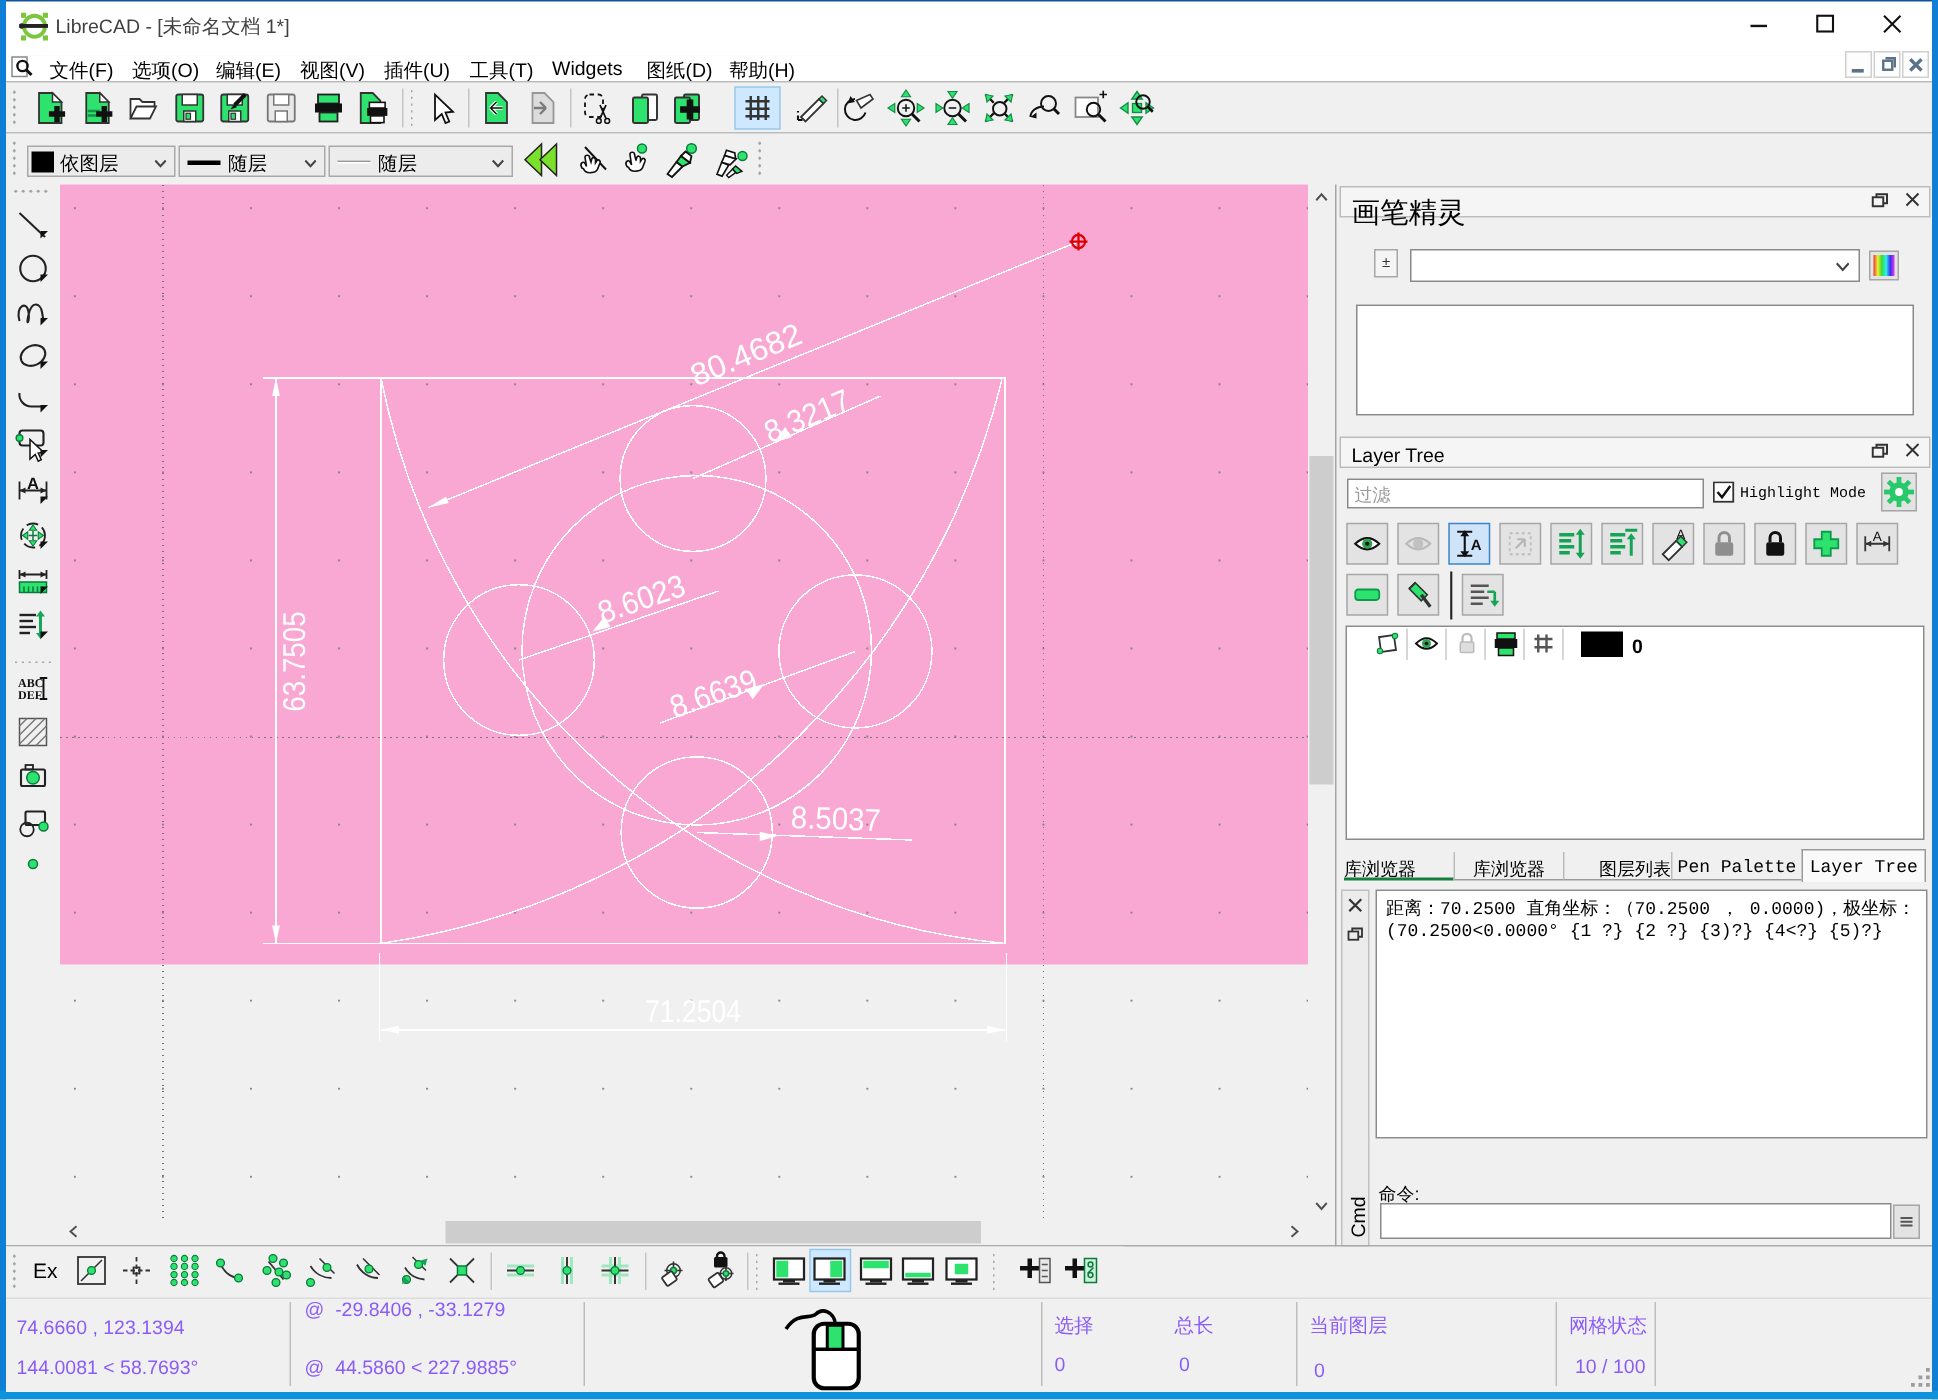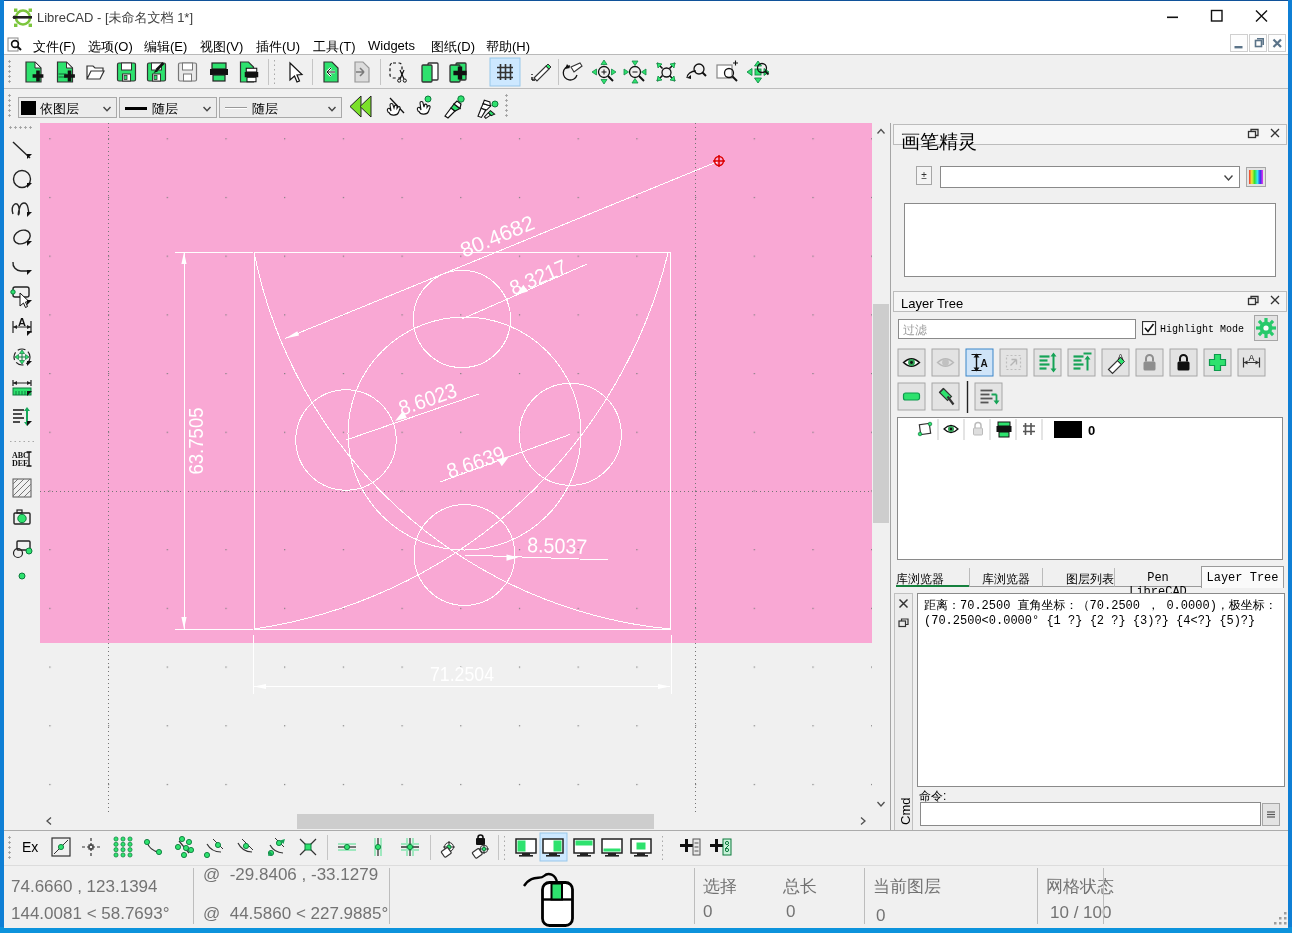--- a/index.html
+++ b/index.html
@@ -7,21 +7,21 @@
 .win-border{position:absolute;background:#0f7fd5}
 .titlebar{position:absolute;left:4px;top:1px;right:4px;height:36px;background:#fff}
 .menubar{position:absolute;left:4px;top:37px;right:4px;height:18px;background:#fff;border-bottom:1px solid #b9b9b9}
 .menu-item{position:absolute;top:1px;font-size:13px;color:#000;white-space:nowrap}
 .tb1{position:absolute;left:4px;top:56px;right:4px;height:33px;background:#f0f0f0;border-bottom:1px solid #bdbdbd}
 .tb2{position:absolute;left:4px;top:90px;right:4px;height:33px;background:#f0f0f0}
 .combo{position:absolute;top:7px;height:21px;background:#ececec;border:1px solid #a9a9a9;font-size:13px;color:#000}
 .combo .arr{position:absolute;right:5px;top:7px;width:8px;height:8px}
 .leftbar{position:absolute;left:4px;top:123px;width:36px;bottom:70px;background:#f0f0f0}
 .rpanel{position:absolute;left:893px;top:123px;width:395px;bottom:5px;background:#f0f0f0}
-.statusbar{position:absolute;left:4px;right:4px;top:865px;height:63px;background:#f0f0f0;font-size:17px;color:#737373}
+.statusbar{position:absolute;left:4px;right:4px;top:865px;height:63px;background:#f0f0f0;font-size:13px;color:#8b5cf6}
 .snapbar{position:absolute;left:4px;top:831px;width:745px;height:34px;background:#f0f0f0}
 .dots-v{position:absolute;width:3px;background-image:radial-gradient(circle,#a0a0a0 34%,transparent 36%);background-size:3px 5px}
 .dots-h{position:absolute;height:3px;background-image:radial-gradient(circle,#a0a0a0 34%,transparent 36%);background-size:5px 3px}
 .btn{position:absolute;border:1px solid #a6a6a6;background:#e3e3e3}
 .field-sep{position:absolute;width:1px;background:#bdbdbd;top:3px;height:56px}
 .mono{font-family:"Liberation Mono",monospace}
 svg{display:block}
 </style></head>
 <body>
 
@@ -707,35 +707,35 @@
           <path d="M-6 -3 h12 M-6 2.5 h12 M-3.5 -6 v12 M2 -6 v12" fill="none"></path>
         </g>
 <rect x="156" y="3" width="28" height="17" fill="#000"></rect>
 <text x="190" y="17" font-size="13" font-weight="bold" fill="#000">0</text>
 </svg>
 </div>
 <div id="lttabs" class="abs" style="left:3px;top:443px;width:388px;height:22px;font-size:12px">
 <div class="abs" style="left:0;top:2px;width:73px;height:19px;border-bottom:2px solid #15803d;text-align:left;padding-top:3px">库浏览器</div>
 <div class="abs" style="left:73px;top:2px;width:73px;height:19px;border-left:1px solid #bbb;border-bottom:1px solid #9a9a9a;text-align:center;padding-top:3px">库浏览器</div>
 <div class="abs" style="left:146px;top:2px;width:72px;height:19px;border-left:1px solid #bbb;border-bottom:1px solid #9a9a9a;text-align:right;padding-top:3px">图层列表</div>
-<div class="abs mono" style="left:218px;top:2px;width:87px;height:19px;border-left:1px solid #bbb;border-bottom:1px solid #9a9a9a;text-align:center;padding-top:3px">Pen LibreCAD</div>
+<div class="abs mono" style="left:218px;top:2px;width:87px;height:19px;border-left:1px solid #bbb;border-bottom:1px solid #9a9a9a;text-align:center;padding-top:3px">Pen Palette</div>
 <div class="abs mono" style="left:305px;top:0;width:83px;height:22px;border:1px solid #9a9a9a;border-bottom:none;background:#fafafa;text-align:center;padding-top:4px">Layer Tree</div>
 </div>
 
 <div class="abs" style="left:1px;top:470px;width:19px;height:238px;background:#ececec;border:1px solid #c0c0c0">
 <svg width="17" height="236" viewBox="0 0 17 236">
 <path d="M4.5 5.5 l8 8 M12.5 5.5 l-8 8" stroke="#333" stroke-width="1.5"></path>
 <g fill="none" stroke="#333" stroke-width="1.2">
           <rect x="4" y="27" width="6.5" height="5.5"></rect>
           <path d="M6.5 27 v-2 h6.5 v5.5 h-2"></path>
         </g>
 <text x="15" y="231" font-size="13" fill="#000" transform="rotate(-90 15 231)" font-family="'Liberation Sans',sans-serif">Cmd</text>
 </svg>
 </div>
-<div class="abs mono" style="left:24px;top:470px;width:368px;height:194px;background:#fff;border:1px solid #8a8a8a;font-size:12px;padding:5px 6px;line-height:15px">距离：70.2500 直角坐标：（70.2500 ， 0.0000)，极坐标：<br>(70.2500&lt;0.0000°  {1 ?} {2 ?} {3)?} {4&lt;?} {5)?}</div>
+<div class="abs mono" style="left:24px;top:470px;width:368px;height:166px;background:#fff;border:1px solid #8a8a8a;font-size:12px;padding:5px 6px;line-height:15px">距离：70.2500 直角坐标：（70.2500 ， 0.0000)，极坐标：<br>(70.2500&lt;0.0000°  {1 ?} {2 ?} {3)?} {4&lt;?} {5)?}</div>
 <div class="abs" style="left:26px;top:665px;font-size:12px">命令:</div>
 <div class="abs" style="left:27px;top:679px;width:341px;height:24px;background:#fff;border:1px solid #8a8a8a"></div>
 <div class="abs btn" style="left:369px;top:680px;width:18px;height:23px">
       <svg width="16" height="21" viewBox="0 0 16 21">
         <g stroke="#555" stroke-width="1.2">
           <line x1="4" y1="8" x2="12" y2="8"></line>
           <line x1="4" y1="10.5" x2="12" y2="10.5"></line>
           <line x1="4" y1="13" x2="12" y2="13"></line>
         </g>
       </svg>

